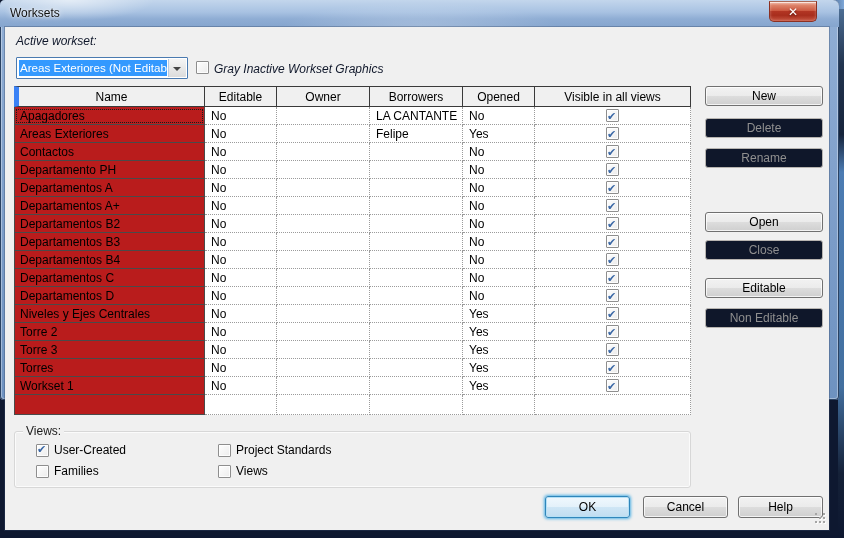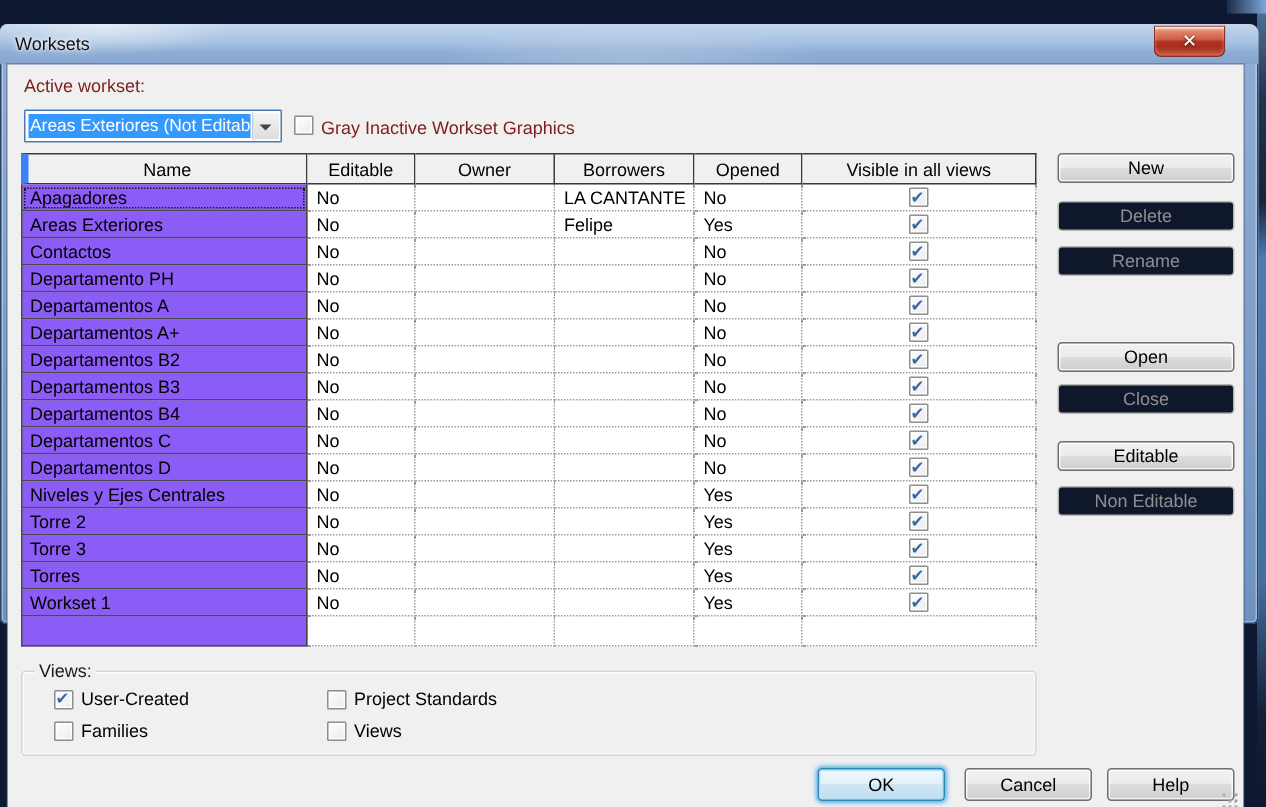--- a/index.html
+++ b/index.html
@@ -9,42 +9,42 @@
     font-family:"Liberation Sans","DejaVu Sans",sans-serif;
     -webkit-font-smoothing:antialiased;
   }
   
   .bg-right{position:absolute;right:0;top:0;width:6px;height:538px;
     background:linear-gradient(180deg,#53779f 0%,#22344f 12%,#16243c 25%,#4c7cb3 32%,#426f9f 72%,#152138 88%,#0d1730 100%);}
   .bg-top{position:absolute;right:0;top:0;width:26px;height:9px;background:linear-gradient(90deg,#1b2c49,#7ea7d8);}
   .bg-bottom{position:absolute;left:0;bottom:0;width:100%;height:3px;background:#0d1730;}
 
   
-  .dialog{position:absolute;left:0;top:16px;width:839px;height:400px;
+  .dialog{position:absolute;left:0;top:0;width:839px;height:400px;
     border-radius:5px 6px 4px 4px;
     background:linear-gradient(180deg,#c6d8ee 0%,#a9c3e3 5%,#8fadd4 27px,#7b9cc8 60%,#6e92c0 100%);
     box-shadow:inset 0 0 0 1px #2a4263, inset 0 0 0 2px rgba(255,255,255,.35);}
   .titlebar{position:absolute;left:0;top:0;right:0;height:27px;border-radius:5px 6px 0 0;
     background:radial-gradient(120px 30px at 70px 0px,rgba(255,255,255,.55),rgba(255,255,255,0) 70%),
                radial-gradient(200px 40px at 420px 30px,rgba(255,255,255,.25),rgba(255,255,255,0) 70%),
                linear-gradient(180deg,#c3d6ec 0%,#a8c2e2 45%,#8fadd4 70%,#85a5ce 100%);}
   .title{position:absolute;left:10px;top:6px;font-size:12px;color:#101010;
     text-shadow:0 0 6px rgba(255,255,255,.95),0 0 2px rgba(255,255,255,.9);}
   .closebtn{position:absolute;right:22px;top:1px;width:48px;height:21px;
     border:1px solid #8c3021;border-top:1px solid #aa6a58;border-radius:0 0 5px 5px;box-sizing:border-box;
     background:linear-gradient(180deg,#f2bcab 0%,#dd8269 18%,#cc5a42 45%,#b23523 50%,#a82e1d 70%,#c65440 100%);
     box-shadow:inset 0 1px 0 rgba(255,255,255,.6),inset 0 0 3px rgba(255,255,255,.35);
     text-align:center;cursor:pointer;}
   .closebtn .x{color:#fff;font-size:12px;font-weight:bold;line-height:19px;
     text-shadow:0 1px 2px #5a1208;}
 
   
   .client{position:absolute;left:5px;top:27px;width:824px;height:503px;background:#f0f0f0;
     box-shadow:0 0 0 1px rgba(50,70,100,.35);font-size:12px;color:#000;}
-  .label{position:absolute;font-size:12px;color:#7f1d1d;}
+  .label{position:absolute;font-size:12px;color:#0f172a;font-style:italic;}
 
   
   .combo{position:absolute;left:11px;top:30px;width:172px;height:22px;box-sizing:border-box;
     background:#fff;border:1px solid #4a7ab0;border-radius:1px;}
   .combo .val{position:absolute;left:2px;top:2px;right:20px;bottom:2px;overflow:hidden;white-space:nowrap;
     background:#3399ff;color:#fff;font-size:11.6px;line-height:16px;padding:0 1px;}
   .combo .arrowbox{position:absolute;right:1px;top:1px;bottom:1px;width:17px;
     background:linear-gradient(180deg,#f5f5f5,#dcdcdc);border-left:1px solid #b9cbdf;border-radius:0 1px 1px 0;}
   .combo .arrow{position:absolute;left:4px;top:8px;width:0;height:0;
     border-left:4px solid transparent;border-right:4px solid transparent;border-top:4px solid #444;}
@@ -56,21 +56,21 @@
     box-shadow:inset 0 0 0 1px rgba(255,255,255,.8);vertical-align:middle;cursor:pointer;}
   .cb.checked::after{content:"\2714";position:absolute;left:0px;top:-2px;font-size:11px;color:#3a67a5;}
 
   
   .wstable{position:absolute;left:9px;top:59px;width:677px;height:329px;background:#fff;
     display:grid;grid-template-columns:191px 72px 93px 93px 72px 156px;
     grid-template-rows:21px repeat(16,18px) 20px;}
   .hcell{box-sizing:border-box;background:#f0f0f0;border:1px solid #3a3a3a;border-left:none;
     display:flex;align-items:center;justify-content:center;font-size:12px;}
   .hcell.col0{border-left:5px solid #3b82f6;}
-  .ncell{box-sizing:border-box;background:#8b5cf6;
+  .ncell{box-sizing:border-box;background:#b91c1c;
     border-left:1px solid #4a4a4a;border-right:1px solid #4a4a4a;border-bottom:1px solid #4a4a4a;
     font-size:12px;line-height:16px;padding:1px 18px 0 5px;white-space:nowrap;overflow:hidden;cursor:default;}
   .ncell.focus{outline:1px dotted #1a1a1a;outline-offset:-3px;}
   .dcell{box-sizing:border-box;border-right:1px dotted #9b9b9b;border-bottom:1px dotted #9b9b9b;
     font-size:12px;line-height:16px;padding:1px 0 0 6px;white-space:nowrap;overflow:hidden;cursor:default;}
   .ccell{display:flex;align-items:center;justify-content:center;padding:0;}
 
   
   .btn{box-sizing:border-box;border:1px solid #707070;border-radius:3px;
     background:linear-gradient(180deg,#f2f2f2 0%,#ebebeb 50%,#dddddd 50%,#cfcfcf 100%);

